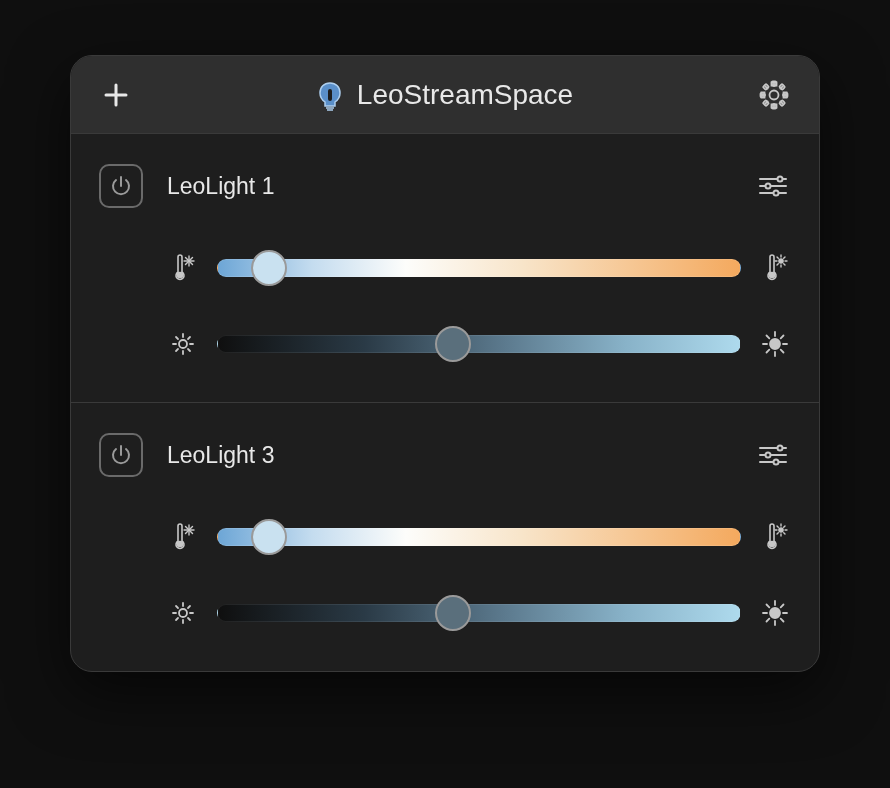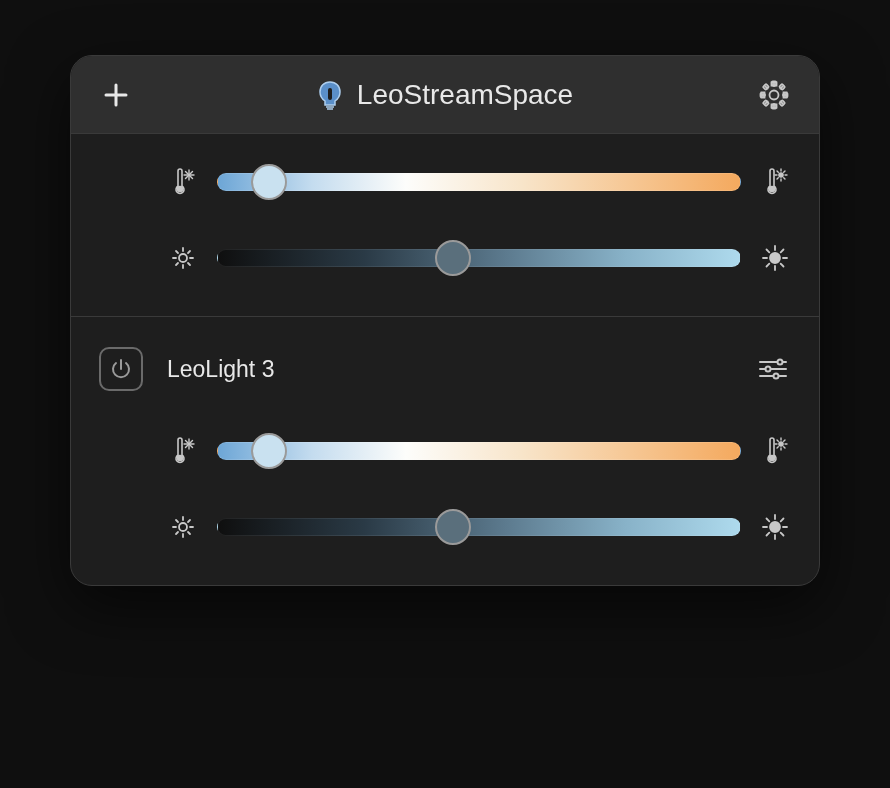--- a/index.html
+++ b/index.html
@@ -33,21 +33,21 @@
       width: 34px;
       height: 34px;
       display: flex;
       align-items: center;
       justify-content: center;
       cursor: pointer;
     }
     .title-group {
       flex: 1;
       display: flex;
-      align-items: center;
+      align-items: flex-end;
       justify-content: center;
       gap: 14px;
     }
     .app-title {
       color: #e8e8e8;
       font-size: 28px;
       font-weight: 400;
     }
     .settings-btn {
       width: 34px;
@@ -182,20 +182,39 @@
           <rect x="12.8" y="24.5" width="4.4" height="4" rx="1"></rect>
           <rect x="1.5" y="12.8" width="4" height="4.4" rx="1"></rect>
           <rect x="24.5" y="12.8" width="4" height="4.4" rx="1"></rect>
         </g>
       </svg>
     </div>
   </div>
 
   <div id="lights-container">
   <div class="light-panel">
+    <div class="light-header">
+      <button class="power-btn">
+        <svg width="22" height="22" viewBox="0 0 22 22" fill="none" stroke="#9a9a9a" stroke-width="2" stroke-linecap="round">
+          <path d="M11 2 L11 11"></path>
+          <path d="M6 5 A8 8 0 1 0 16 5"></path>
+        </svg>
+      </button>
+      <div class="light-name">LeoLight 1</div>
+      <div class="light-settings-btn">
+        <svg width="30" height="24" viewBox="0 0 30 24" fill="none" stroke="#c8c8c8" stroke-width="2" stroke-linecap="round">
+          <line x1="2" y1="5" x2="28" y2="5"></line>
+          <circle cx="22" cy="5" r="2.5" fill="#1e1e1e"></circle>
+          <line x1="2" y1="12" x2="28" y2="12"></line>
+          <circle cx="10" cy="12" r="2.5" fill="#1e1e1e"></circle>
+          <line x1="2" y1="19" x2="28" y2="19"></line>
+          <circle cx="18" cy="19" r="2.5" fill="#1e1e1e"></circle>
+        </svg>
+      </div>
+    </div>
 
     <div class="slider-row">
       <div class="slider-icon">
         <svg width="30" height="30" viewBox="0 0 30 30" fill="none" stroke="#c8c8c8" stroke-width="1.6" stroke-linecap="round">
           <path d="M10 4 L10 19 A4 4 0 1 0 14 19 L14 4 A2 2 0 0 0 10 4"></path>
           <circle cx="12" cy="22" r="2.5" fill="#c8c8c8"></circle>
           <g stroke-width="1.4">
             <line x1="21" y1="3" x2="21" y2="13"></line>
             <line x1="16" y1="8" x2="26" y2="8"></line>
             <line x1="17.5" y1="4.5" x2="24.5" y2="11.5"></line>

